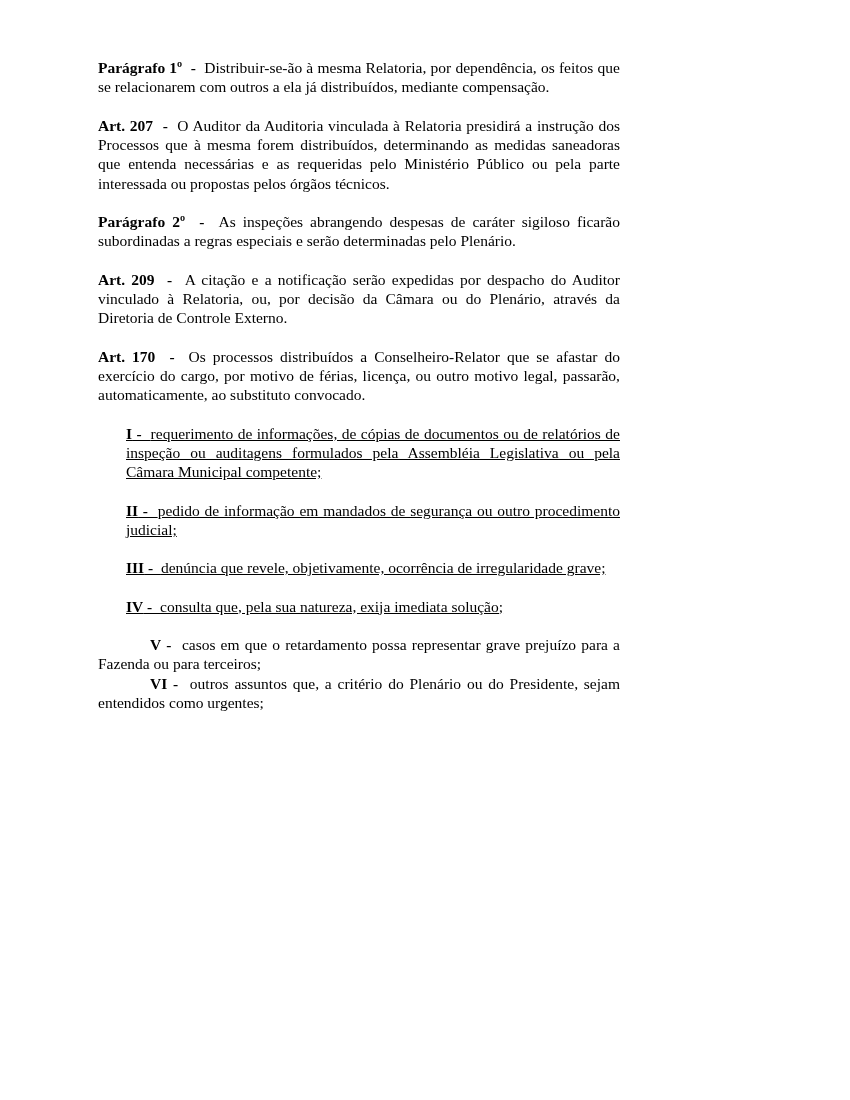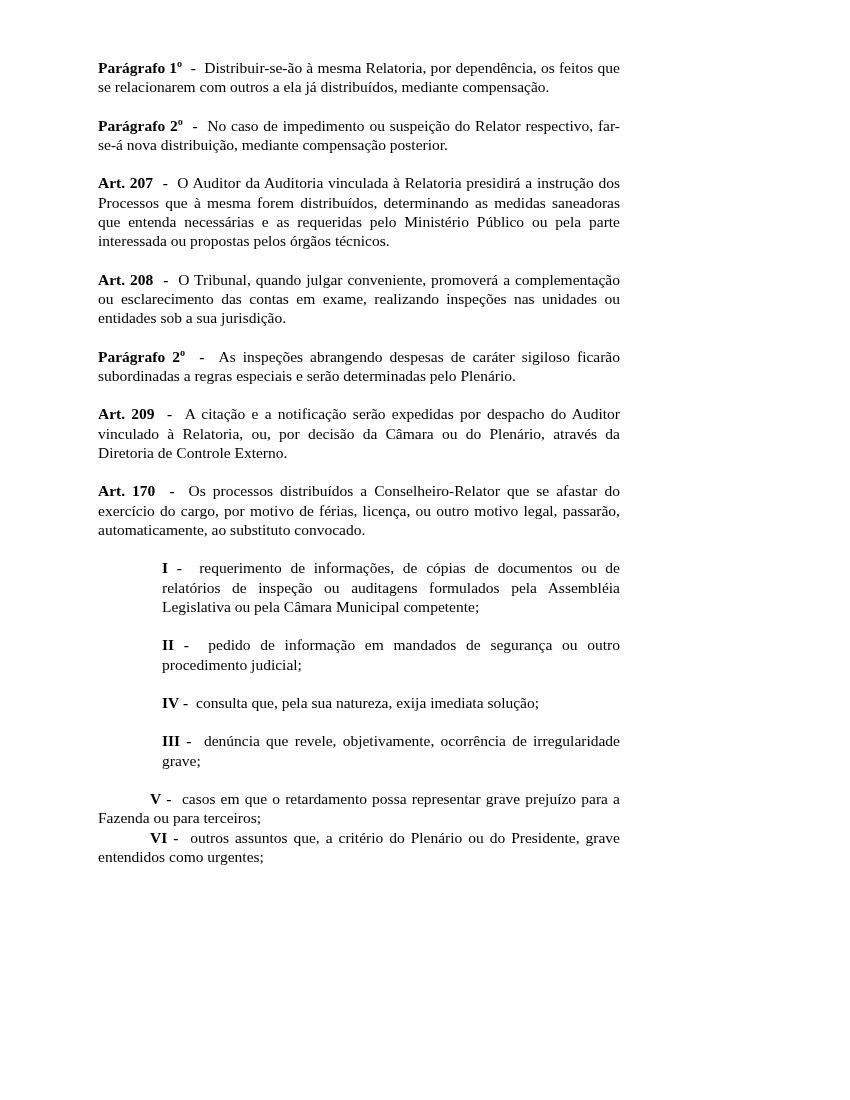--- a/index.html
+++ b/index.html
@@ -23,56 +23,55 @@
   .block {
     margin: 0 0 18.8px 0;
     text-align: justify;
   }
   .block .label,
   .block .sep {
     font-weight: bold;
   }
   
   .block.item {
-    margin-left: 64px;
+    margin-left: 28px;
+    text-decoration: underline;
   }
   
   .block.hang {
     text-indent: 52px;
     margin-bottom: 0;
   }
 </style>
 </head>
 <body>
 
 <main class="page">
   <section id="doc-body">
   <p class="block body"><b class="label">Parágrafo 1º</b><b class="sep">&nbsp;&nbsp;-&nbsp;&nbsp;</b><span class="text">Distribuir-se-ão à mesma Relatoria, por dependência, os feitos que se relacionarem com outros a ela já distribuídos, mediante compensação.</span></p>
 
-  <p class="block body"><b class="label">Parágrafo 2º</b><b class="sep">&nbsp;&nbsp;-&nbsp;&nbsp;</b><span class="text">No caso de impedimento ou suspeição do Relator respectivo, far-se-á nova distribuição, mediante compensação posterior.</span></p>
 
   <p class="block body"><b class="label">Art. 207</b><b class="sep">&nbsp;&nbsp;-&nbsp;&nbsp;</b><span class="text">O Auditor da Auditoria vinculada à Relatoria presidirá a instrução dos Processos que à mesma forem distribuídos, determinando as medidas saneadoras que entenda necessárias e as requeridas pelo Ministério Público ou pela parte interessada ou propostas pelos órgãos técnicos.</span></p>
 
 
 
-  <p class="block body"><b class="label">Art. 208</b><b class="sep">&nbsp;&nbsp;-&nbsp;&nbsp;</b><span class="text">O Tribunal, quando julgar conveniente, promoverá a complementação ou esclarecimento das contas em exame, realizando inspeções nas unidades ou entidades sob a sua jurisdição.</span></p>
 
 
   <p class="block body"><b class="label">Parágrafo 2º</b><b class="sep">&nbsp;&nbsp;-&nbsp;&nbsp;</b><span class="text">As inspeções abrangendo despesas de caráter sigiloso ficarão subordinadas a regras especiais e serão determinadas pelo Plenário.</span></p>
 
   <p class="block body"><b class="label">Art. 209</b><b class="sep">&nbsp;&nbsp;-&nbsp;&nbsp;</b><span class="text">A citação e a notificação serão expedidas por despacho do Auditor vinculado à Relatoria, ou, por decisão da Câmara ou do Plenário, através da Diretoria de Controle Externo.</span></p>
 
   <p class="block body"><b class="label">Art. 170</b><b class="sep">&nbsp;&nbsp;-&nbsp;&nbsp;</b><span class="text">Os processos distribuídos a Conselheiro-Relator que se afastar do exercício do cargo, por motivo de férias, licença, ou outro motivo legal, passarão, automaticamente, ao substituto convocado.</span></p>
 
 
   <p class="block item"><b class="label">I</b><b class="sep">&nbsp;-&nbsp;&nbsp;</b><span class="text">requerimento de informações, de cópias de documentos ou de relatórios de inspeção ou auditagens formulados pela Assembléia Legislativa ou pela Câmara Municipal competente;</span></p>
 
   <p class="block item"><b class="label">II</b><b class="sep">&nbsp;-&nbsp;&nbsp;</b><span class="text">pedido de informação em mandados de segurança ou outro procedimento judicial;</span></p>
 
+  <p class="block item"><b class="label">III</b><b class="sep">&nbsp;-&nbsp;&nbsp;</b><span class="text">denúncia que revele, objetivamente, ocorrência de irregularidade grave;</span></p>
+
   <p class="block item"><b class="label">IV</b><b class="sep">&nbsp;-&nbsp;&nbsp;</b><span class="text">consulta que, pela sua natureza, exija imediata solução;</span></p>
-
-  <p class="block item"><b class="label">III</b><b class="sep">&nbsp;-&nbsp;&nbsp;</b><span class="text">denúncia que revele, objetivamente, ocorrência de irregularidade grave;</span></p>
 
   <p class="block hang"><b class="label">V</b><b class="sep">&nbsp;-&nbsp;&nbsp;</b><span class="text">casos em que o retardamento possa representar grave prejuízo para a Fazenda ou para terceiros;</span></p>
 
-  <p class="block hang"><b class="label">VI</b><b class="sep">&nbsp;-&nbsp;&nbsp;</b><span class="text">outros assuntos que, a critério do Plenário ou do Presidente, grave entendidos como urgentes;</span></p>
+  <p class="block hang"><b class="label">VI</b><b class="sep">&nbsp;-&nbsp;&nbsp;</b><span class="text">outros assuntos que, a critério do Plenário ou do Presidente, sejam entendidos como urgentes;</span></p>
 </section>
 </main>
 
 </body></html>

